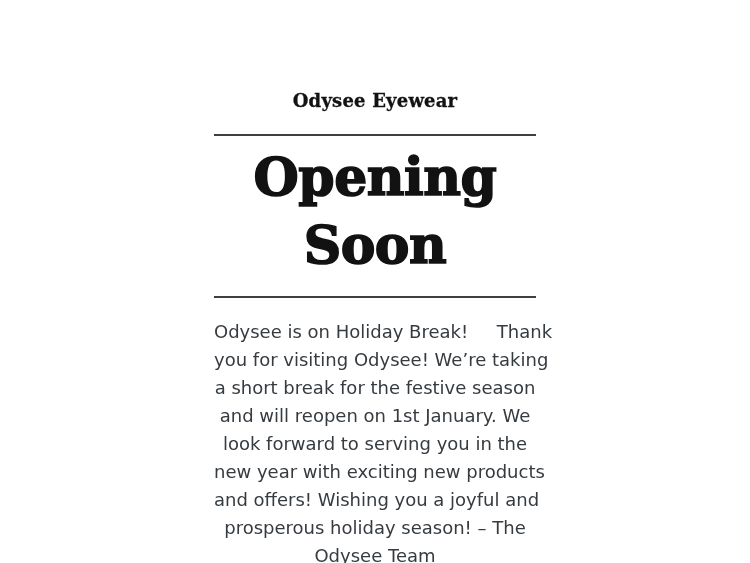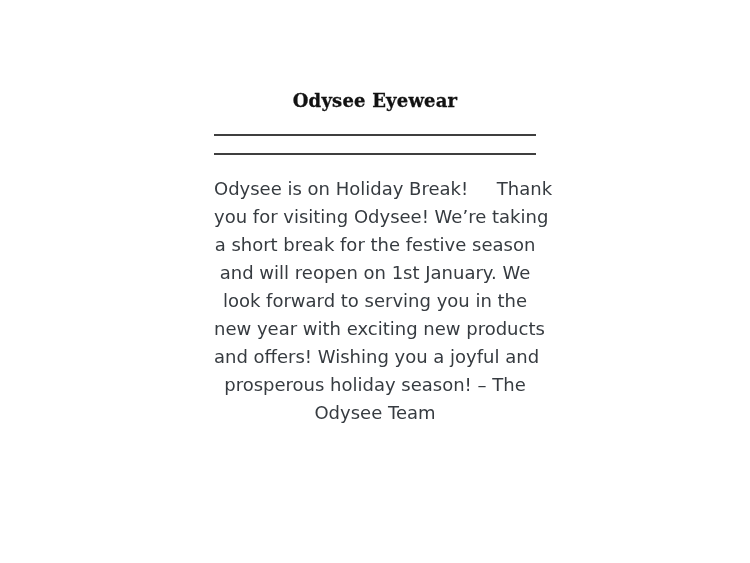--- a/index.html
+++ b/index.html
@@ -68,20 +68,22 @@
 
 <div class="page">
   <div class="column">
 
     <header>
       <h1 class="store-name">Odysee Eyewear</h1>
     </header>
 
     <hr class="divider top">
 
+    <h2 class="opening-heading">Opening
+Soon</h2>
 
     <hr class="divider bottom">
 
     <p class="announcement">Odysee is on Holiday Break! &nbsp;&nbsp;&nbsp; Thank
 you for visiting Odysee! We’re taking
 a short break for the festive season
 and will reopen on 1st January. We
 look forward to serving you in the
 new year with exciting new products
 and offers! Wishing you a joyful and

